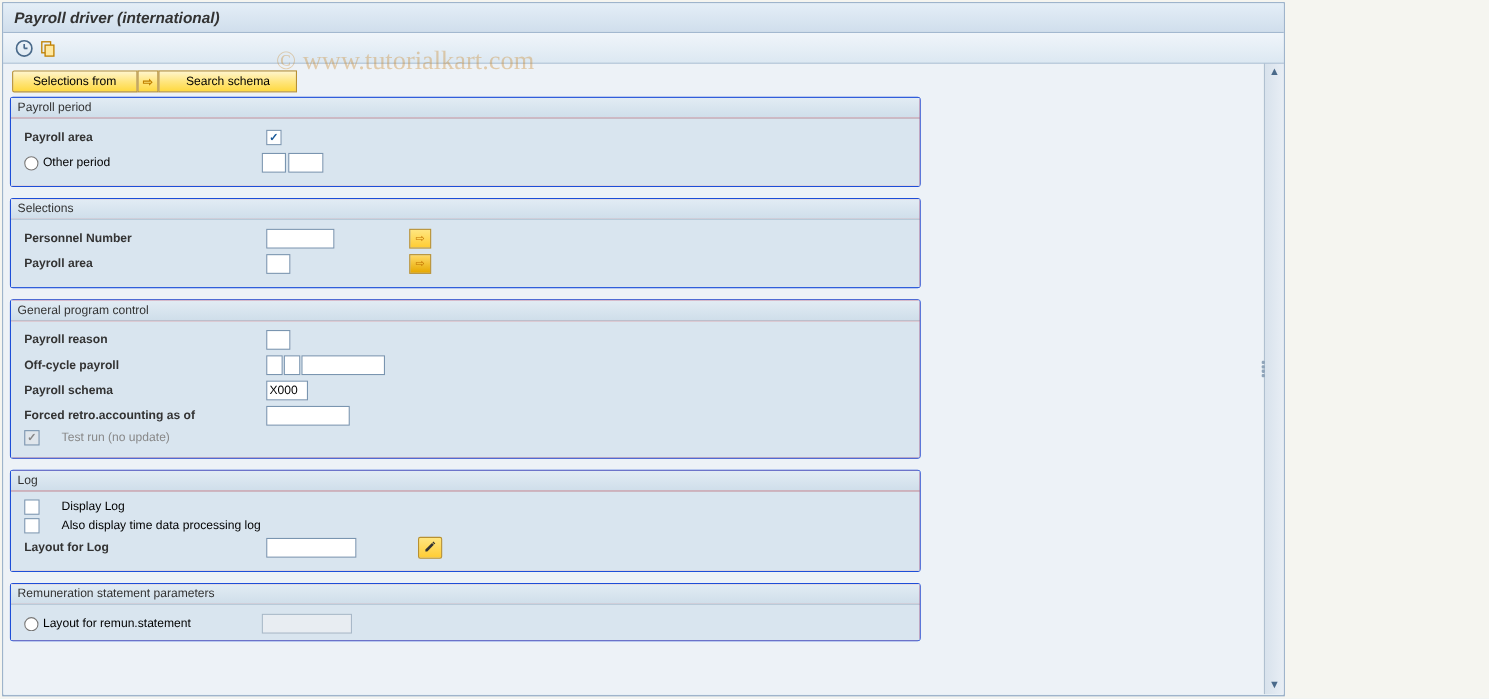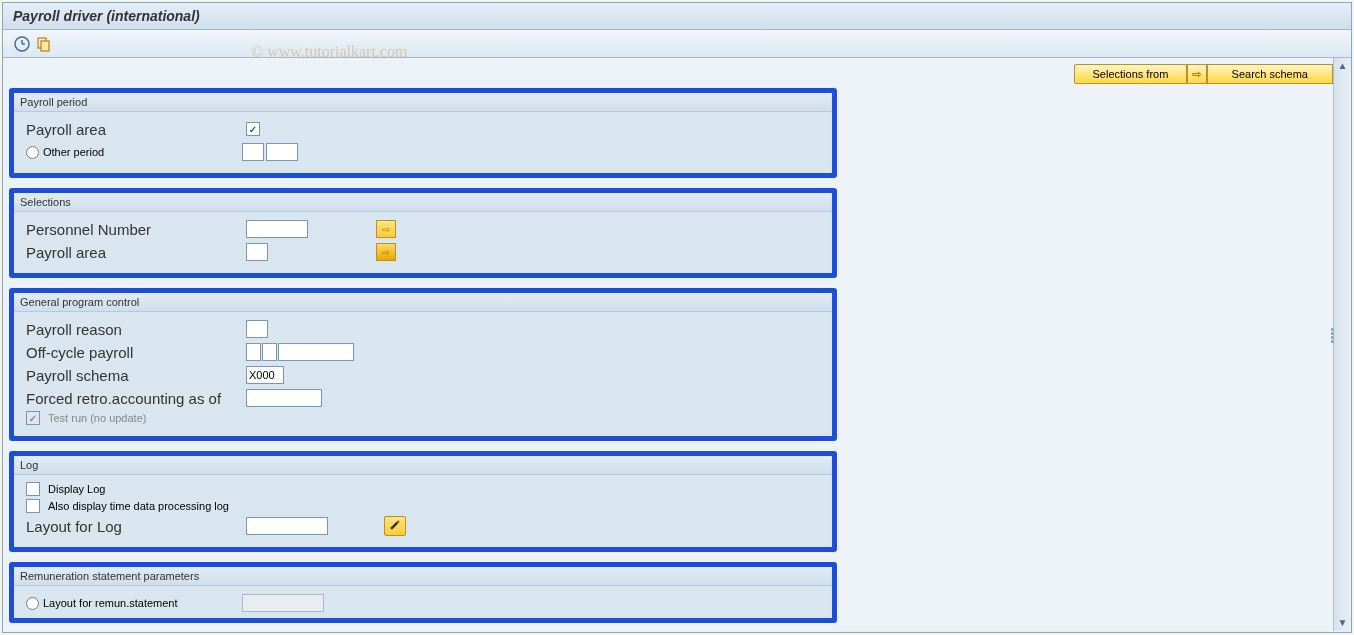--- a/index.html
+++ b/index.html
@@ -10,21 +10,21 @@
     body {
       font-family: Arial, sans-serif;
       font-size: 11px;
       background: #f5f5f0;
       width: 1354px;
       height: 635px;
       overflow: hidden;
       position: relative;
     }
     .window {
-      width: 1350px;
+      width: 1166px;
       height: 631px;
       border: 1px solid #8ca5c1;
       margin: 2px;
       background: #e8f0f5;
       position: relative;
     }
     .title-bar {
       background: linear-gradient(to bottom, #e4eef7 0%, #d0deec 100%);
       border-bottom: 1px solid #a3b8cf;
       padding: 5px 10px;
@@ -80,21 +80,20 @@
       width: 10px;
       flex: 1;
       margin: 2px 0;
       position: relative;
     }
     .button-row {
       display: flex;
       gap: 0;
       margin-bottom: 4px;
       padding-left: 2px;
-      justify-content: flex-end;
     }
     .yellow-btn {
       background: linear-gradient(to bottom, #fff5cc 0%, #ffe680 50%, #ffd940 100%);
       border: 1px solid #b89030;
       padding: 2px 18px;
       font-size: 11px;
       cursor: pointer;
       height: 20px;
       display: flex;
       align-items: center;
@@ -108,21 +107,21 @@
       padding: 2px 4px;
     }
     .yellow-btn.last {
       padding: 2px 24px;
     }
     .arrow-ico {
       color: #c08000;
       font-weight: bold;
     }
     .section {
-      border: 5px solid #1d4ed8;
+      border: 1px solid #1d4ed8;
       border-radius: 3px;
       margin-bottom: 10px;
       background: #ef4444;
       width: 828px;
     }
     .section-header {
       padding: 3px 6px;
       font-size: 11px;
       color: #333;
       background: linear-gradient(to bottom, #e2ecf4 0%, #cfdeea 100%);
@@ -133,23 +132,24 @@
       background: #d9e5ef;
     }
     .field-row {
       display: flex;
       align-items: center;
       margin: 3px 0;
       min-height: 20px;
     }
     .field-label {
       width: 224px;
-      font-size: 15px;
+      font-size: 11px;
       color: #333;
       padding-left: 4px;
+      font-weight: bold;
     }
     .radio-row {
       display: flex;
       align-items: center;
       padding-left: 4px;
       margin: 3px 0;
       min-height: 20px;
     }
     .radio-row input[type="radio"] {
       margin-right: 4px;
@@ -193,21 +193,21 @@
       color: #888;
     }
     .disabled-label {
       color: #888;
     }
     .cb-row {
       display: flex;
       align-items: center;
       padding-left: 4px;
       margin: 3px 0;
-      gap: 8px;
+      gap: 20px;
     }
     .multi-btn {
       width: 20px;
       height: 18px;
       background: linear-gradient(to bottom, #ffe680, #ffcc33);
       border: 1px solid #b89030;
       margin-left: 68px;
       display: flex;
       align-items: center;
       justify-content: center;
@@ -229,21 +229,21 @@
       display: flex;
       align-items: center;
       justify-content: center;
       cursor: pointer;
       border-radius: 2px;
     }
     .watermark {
       position: absolute;
       top: 40px;
       left: 248px;
-      font-size: 16px;
+      font-size: 24px;
       color: rgba(200, 130, 30, 0.35);
       pointer-events: none;
       font-family: Georgia, serif;
     }
     .readonly-input {
       background: #e8edf2;
       border: 1px solid #a8b8c8;
     }
     .sb-handle {
       position: absolute;

